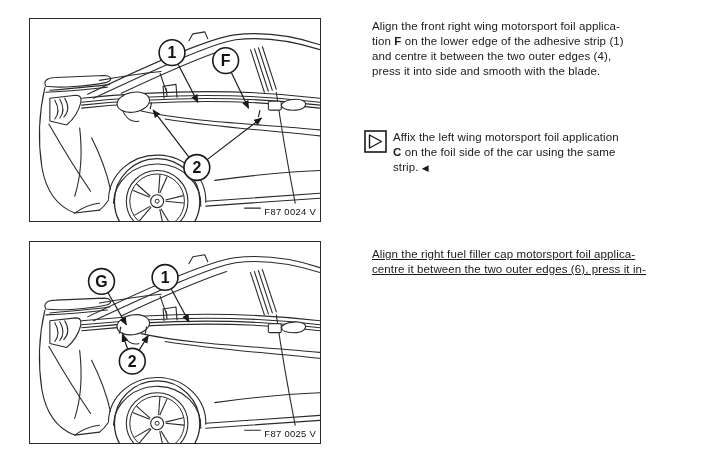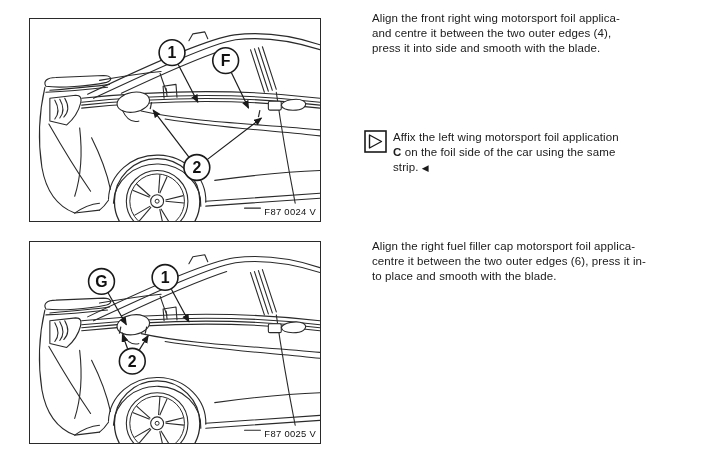--- a/index.html
+++ b/index.html
@@ -9,27 +9,27 @@
   }
   .figure{
     position:absolute;left:29px;width:292px;background:#fff;
     border:1.4px solid #2a2a2a;box-sizing:border-box;margin:0;padding:0;
   }
   .figure svg{display:block;width:100%;height:100%;}
   #fig0{top:18px;height:204px;}
   #fig1{top:241px;height:203px;}
   .para{
     position:absolute;left:372px;width:332px;
-    font-size:11.5px;line-height:15px;letter-spacing:0.1px;
+    font-size:11.5px;line-height:15px;letter-spacing:0.1px;margin-top:8px;
   }
   .tline{white-space:nowrap;}
   .b{font-weight:bold;}
   .marker{font-size:9px;letter-spacing:0;}
   #para1{top:11px;}
-  #para2{top:239px;}
+  #para2{top:239px;text-decoration:underline;}
   .note{
     position:absolute;left:364px;top:87px;width:332px;
     display:flex;align-items:flex-start;margin-top:43px;
   }
   .note-icon{flex:0 0 auto;width:23px;height:23px;margin-right:6px;}
   .note-text{
     font-size:11.5px;line-height:15px;letter-spacing:0.1px;
   }
 </style>
 </head>
@@ -221,20 +221,21 @@
         <line x1="110.07531524646852" y1="109.50261272448866" x2="119" y2="95" stroke="#1a1a1a" stroke-width="1.2" marker-end="url(#ah1)"></line>
         <circle cx="103" cy="121" r="13" fill="#fff" stroke="#1a1a1a" stroke-width="1.6"></circle>
         <text x="103" y="126.5" text-anchor="middle" font-size="16" font-weight="bold" fill="#111" font-family="&quot;Liberation Sans&quot;, sans-serif">2</text>
       </g>
       <text x="288" y="198" text-anchor="end" font-size="9.5" fill="#111" letter-spacing="0.3" font-family="&quot;Liberation Sans&quot;, sans-serif">F87 0025 V</text>
     </svg>
   </figure>
 
 <div class="para" id="para1">
     <div class="tline"><span>Align the front right wing motorsport foil applica-</span></div>
+    <div class="tline"><span>tion </span><span class="b">F</span><span> on the lower edge of the adhesive strip (1)</span></div>
     <div class="tline"><span>and centre it between the two outer edges (4),</span></div>
     <div class="tline"><span>press it into side and smooth with the blade.</span></div>
   </div>
 
 <div class="note">
   <span class="note-icon">
     <svg viewBox="0 0 23 23" width="23" height="23" aria-hidden="true">
       <rect x="1" y="1" width="21" height="21" fill="none" stroke="#1a1a1a" stroke-width="1.6"></rect>
       <path d="M5.5,5 L17.5,11.5 L5.5,18 Z" fill="none" stroke="#1a1a1a" stroke-width="1.4" stroke-linejoin="round"></path>
     </svg>
@@ -242,14 +243,13 @@
   <div class="note-text" id="noteText">
       <div class="tline"><span>Affix the left wing motorsport foil application</span></div>
       <div class="tline"><span class="b">C</span><span> on the foil side of the car using the same</span></div>
       <div class="tline"><span>strip. </span><span class="marker">◀</span></div>
     </div>
 </div>
 
 <div class="para" id="para2">
     <div class="tline"><span>Align the right fuel filler cap motorsport foil applica-</span></div>
     <div class="tline"><span>centre it between the two outer edges (6), press it in-</span></div>
-    <div class="tline"><span>to place and smooth with the blade.</span></div>
   </div>
 
 </body></html>

